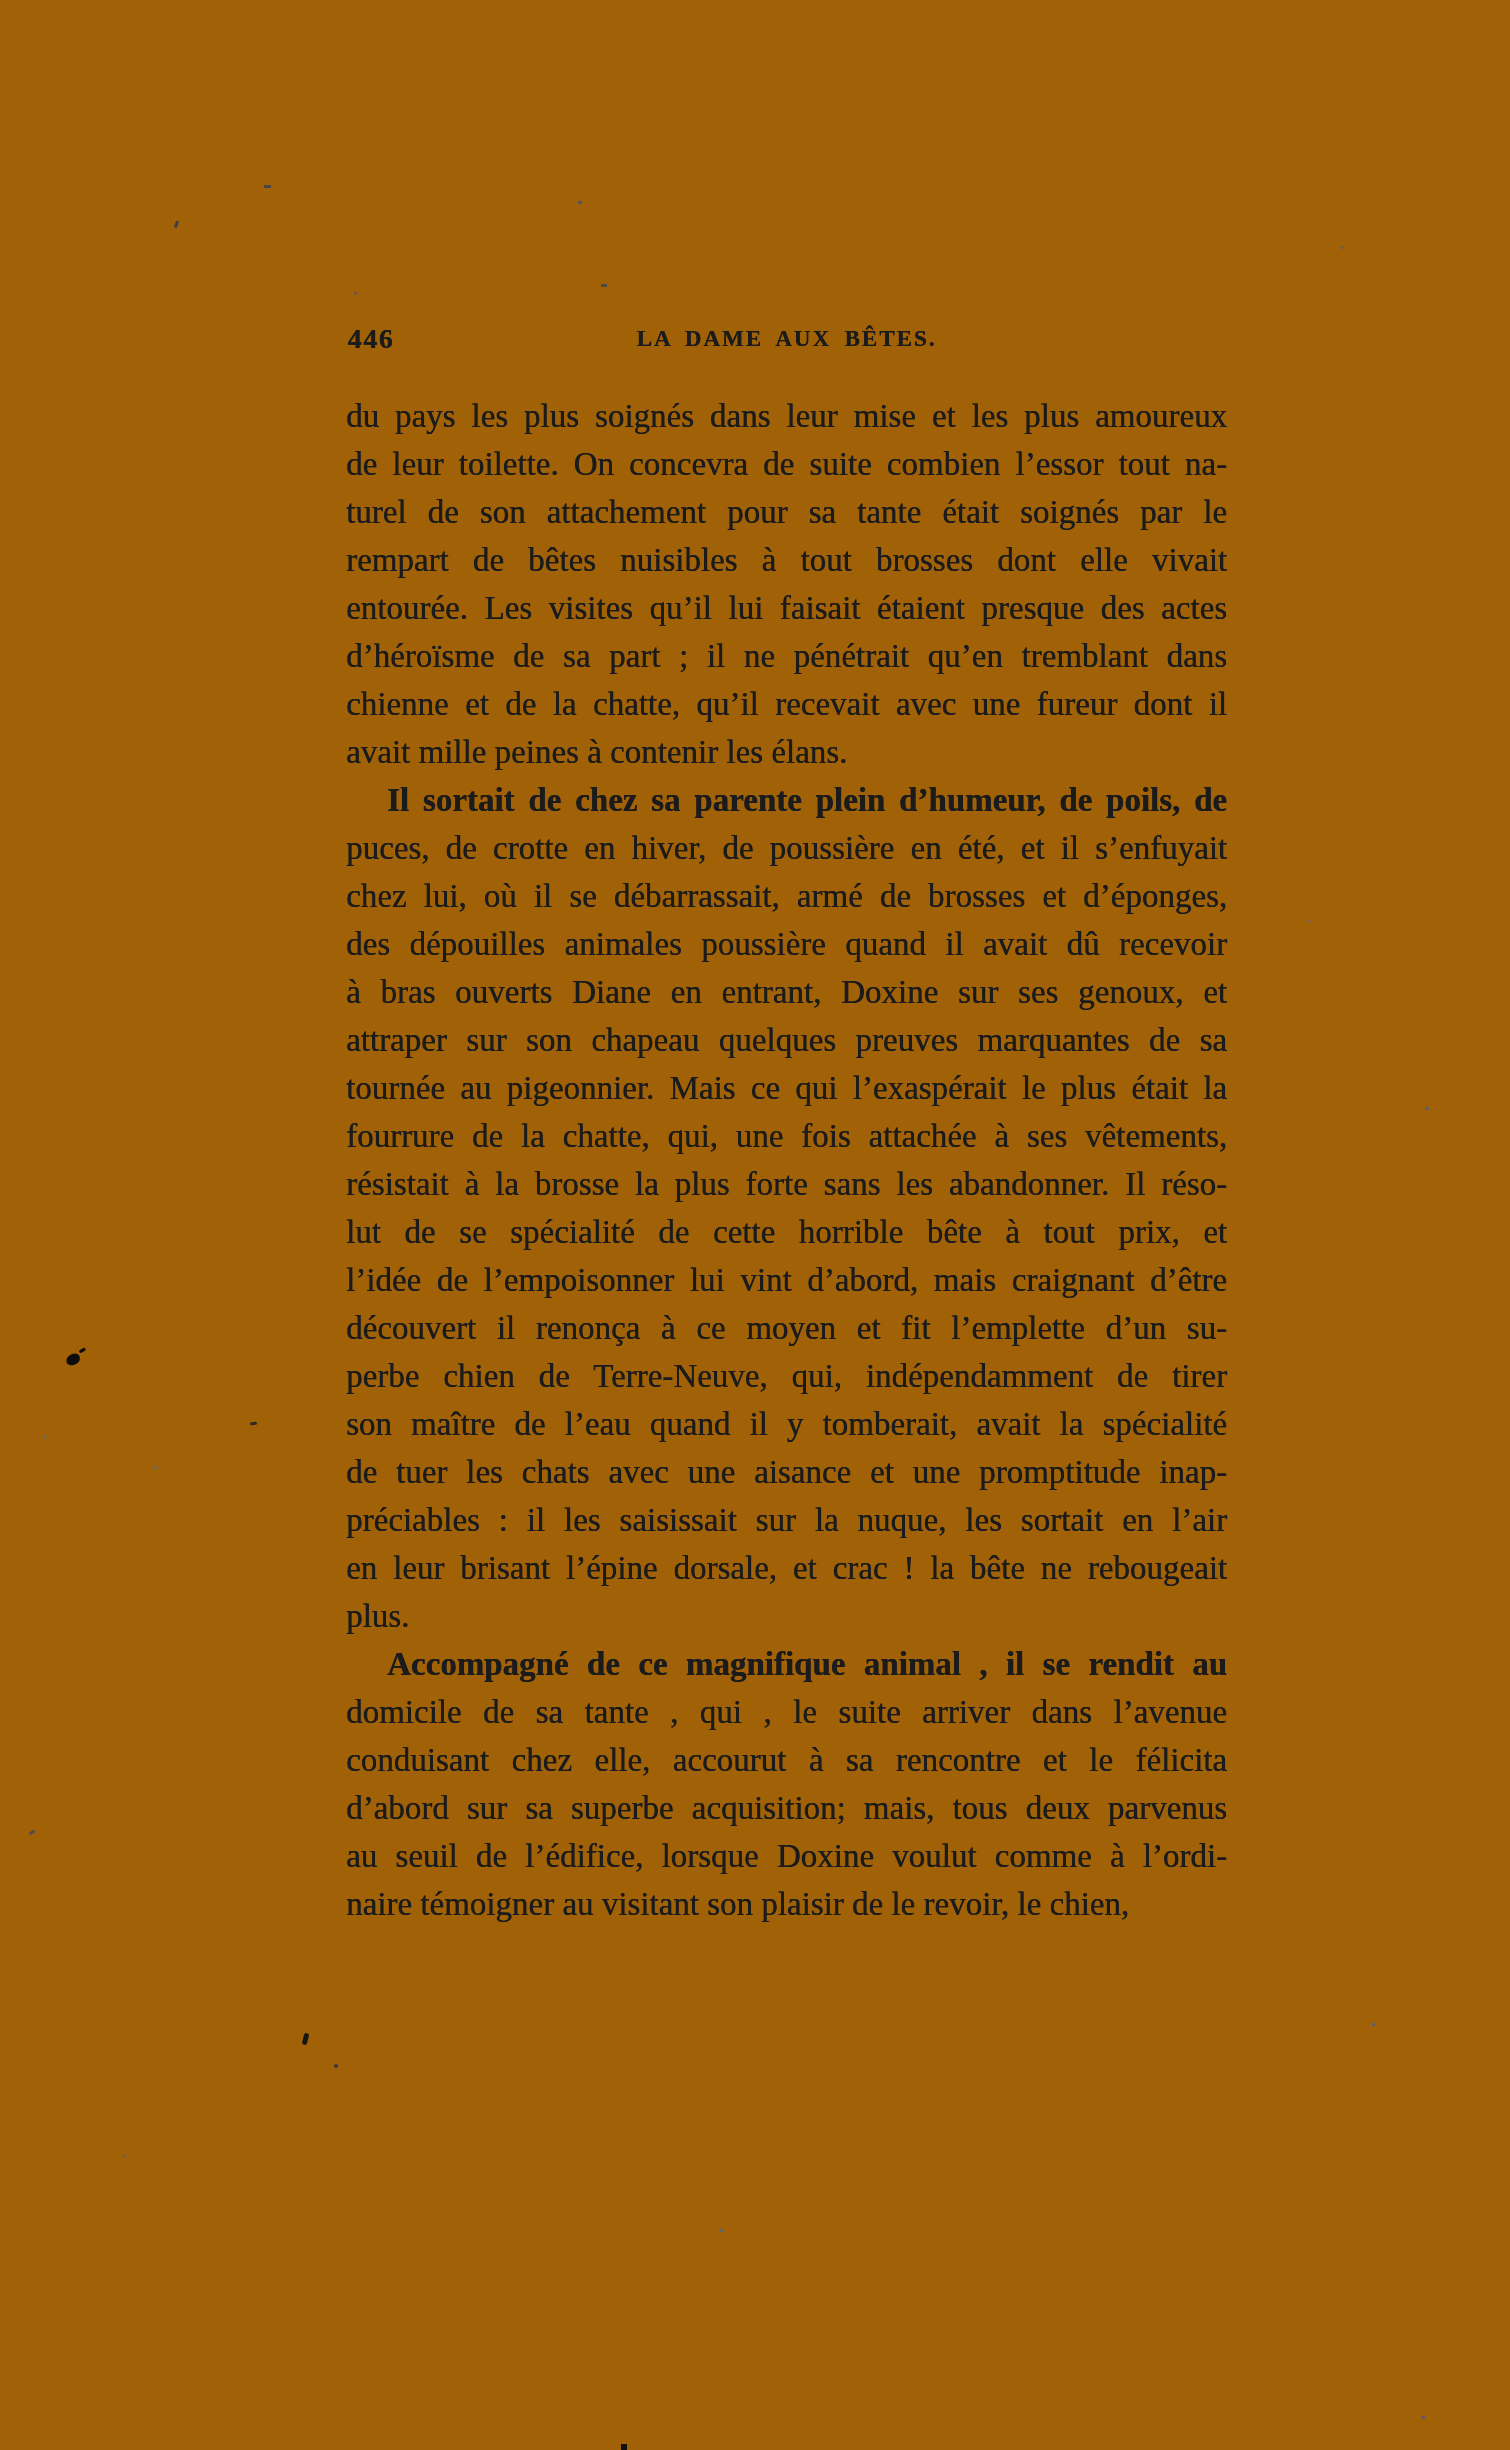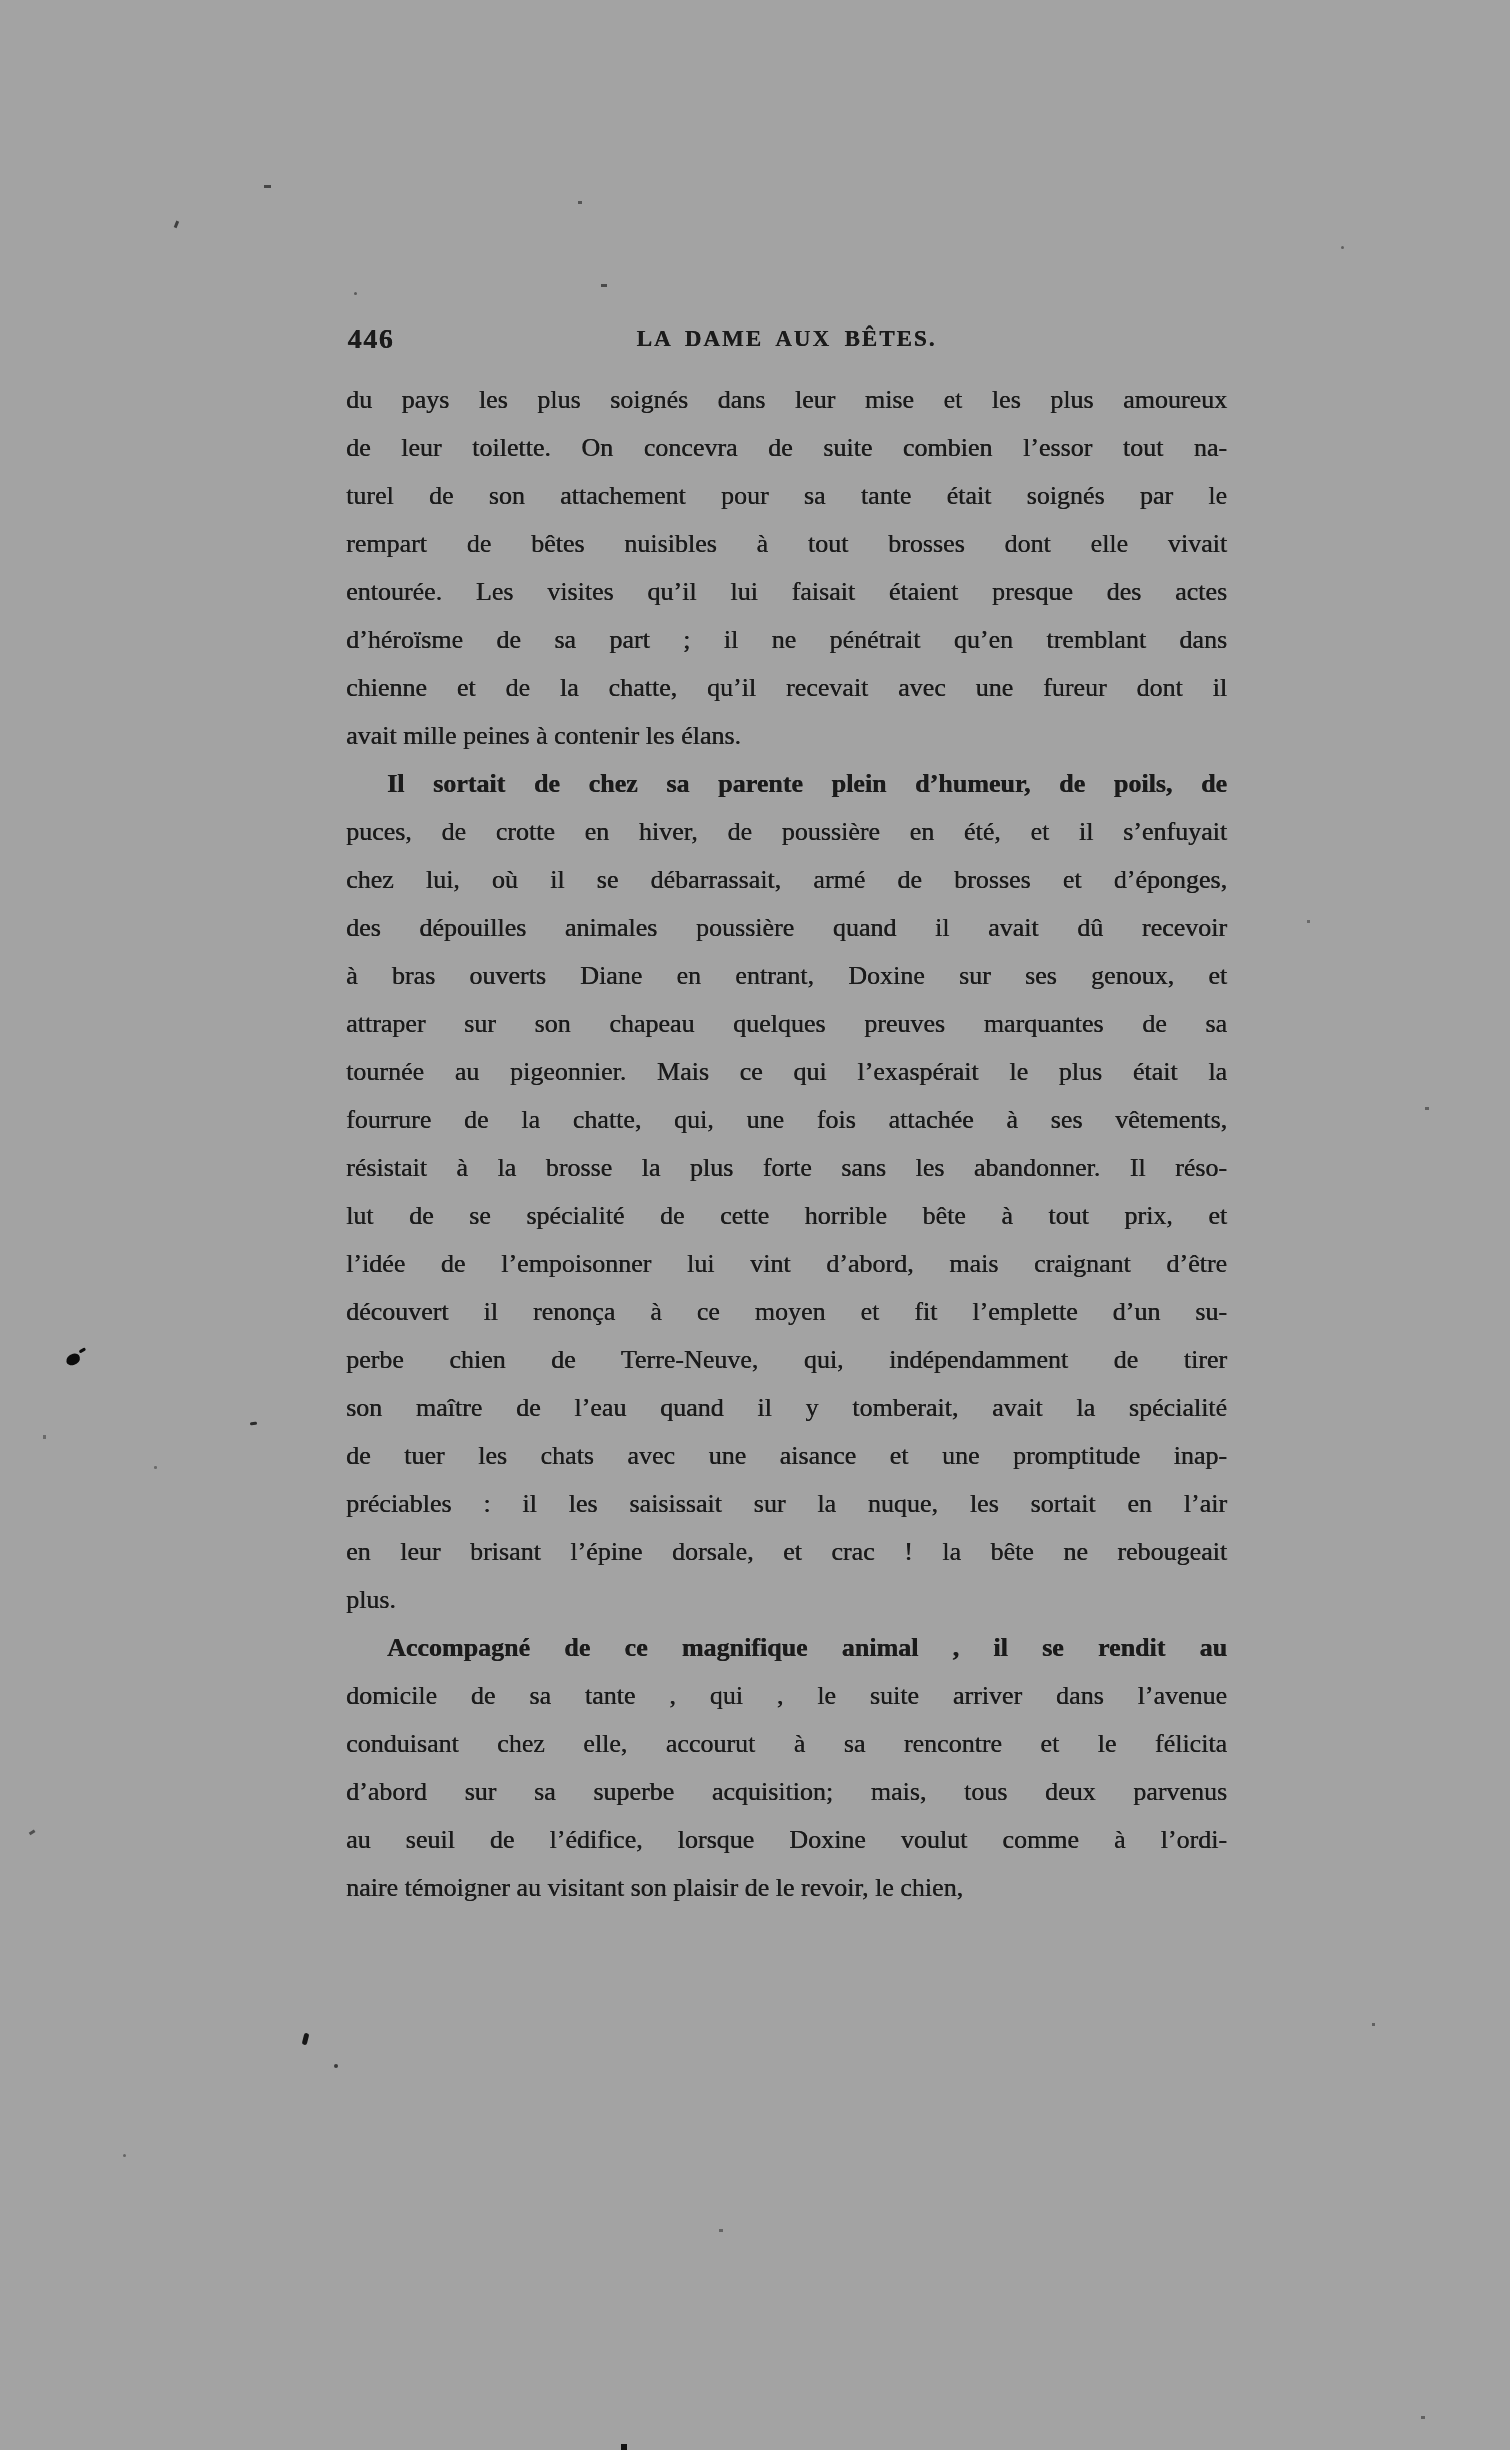--- a/index.html
+++ b/index.html
@@ -44,23 +44,23 @@
     font-size: 23px;
     font-weight: 700;
     letter-spacing: 2px;
     word-spacing: 5.7px;
     white-space: nowrap;
     text-shadow: 0.3px 0.3px 0 currentColor;
   }
   .textblock {
     position: absolute;
     left: 346px;
-    top: 376px;
+    top: 392px;
     width: 881px;
-    font-size: 26px;
+    font-size: 33px;
     line-height: 48px;
   }
   .paragraph { margin: 0; padding: 0; }
   .line {
     height: 48px;
     text-align: justify;
     text-align-last: justify;
     white-space: normal;
     hyphens: none;
     text-shadow: 0.4px 0.4px 0 currentColor;
@@ -88,21 +88,21 @@
   .sp15 { left: 29px;   top: 1831px; width: 5.7px;  height: 2.5px;  transform: rotate(-32deg); background:#4f4f4f; }
   .sp16 { left: 123px;  top: 2154px; width: 3.3px;  height: 3.3px;  border-radius: 50%; background:#646464; }
   .sp17 { left: 719px;  top: 2229px; width: 4.1px;  height: 2.5px;  background:#646464; }
   .sp18 { left: 43px;   top: 1435px; width: 2.5px;  height: 4.1px;  background:#6a6a6a; }
   .sp19 { left: 1307px; top: 920px; width: 3.3px;  height: 2.5px;  background:#6a6a6a; }
   .sp20 { left: 154px;  top: 1466px; width: 2.5px;  height: 2.5px;  border-radius:50%; background:#6a6a6a; }
 </style>
 </head>
 <body style="color: rgb(27, 27, 27);">
 
-<div class="page" style="background: #a3a3a3; padding-left: 35px;">
+<div class="page" style="background: #a16207; padding-left: 35px;">
 
   <div class="header">
     <span class="pagenum">446</span>
     <span class="title">LA DAME AUX BÊTES.</span>
   </div>
 
   <div class="textblock" id="textblock">
       <div class="paragraph">
         <div class="line">du pays les plus soignés dans leur mise et les plus amoureux</div>
         <div class="line">de leur toilette. On concevra de suite combien l’essor tout na-</div>

